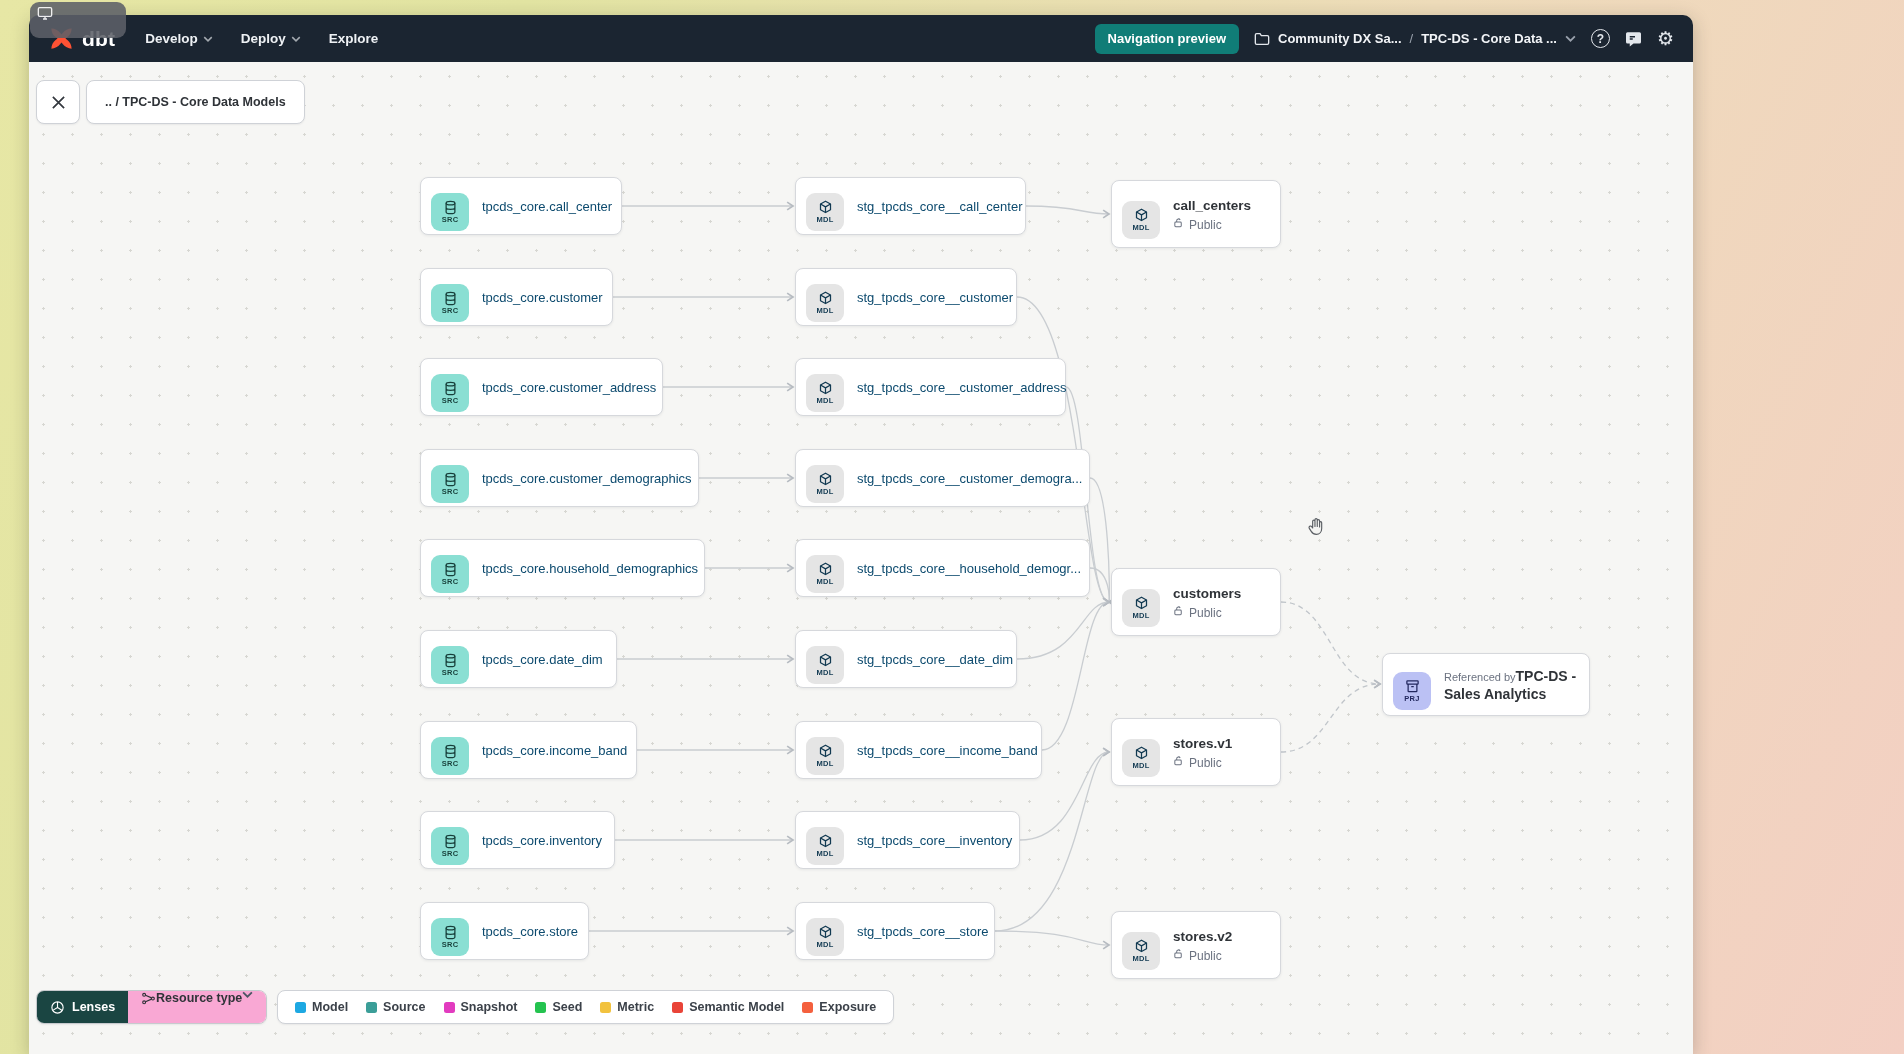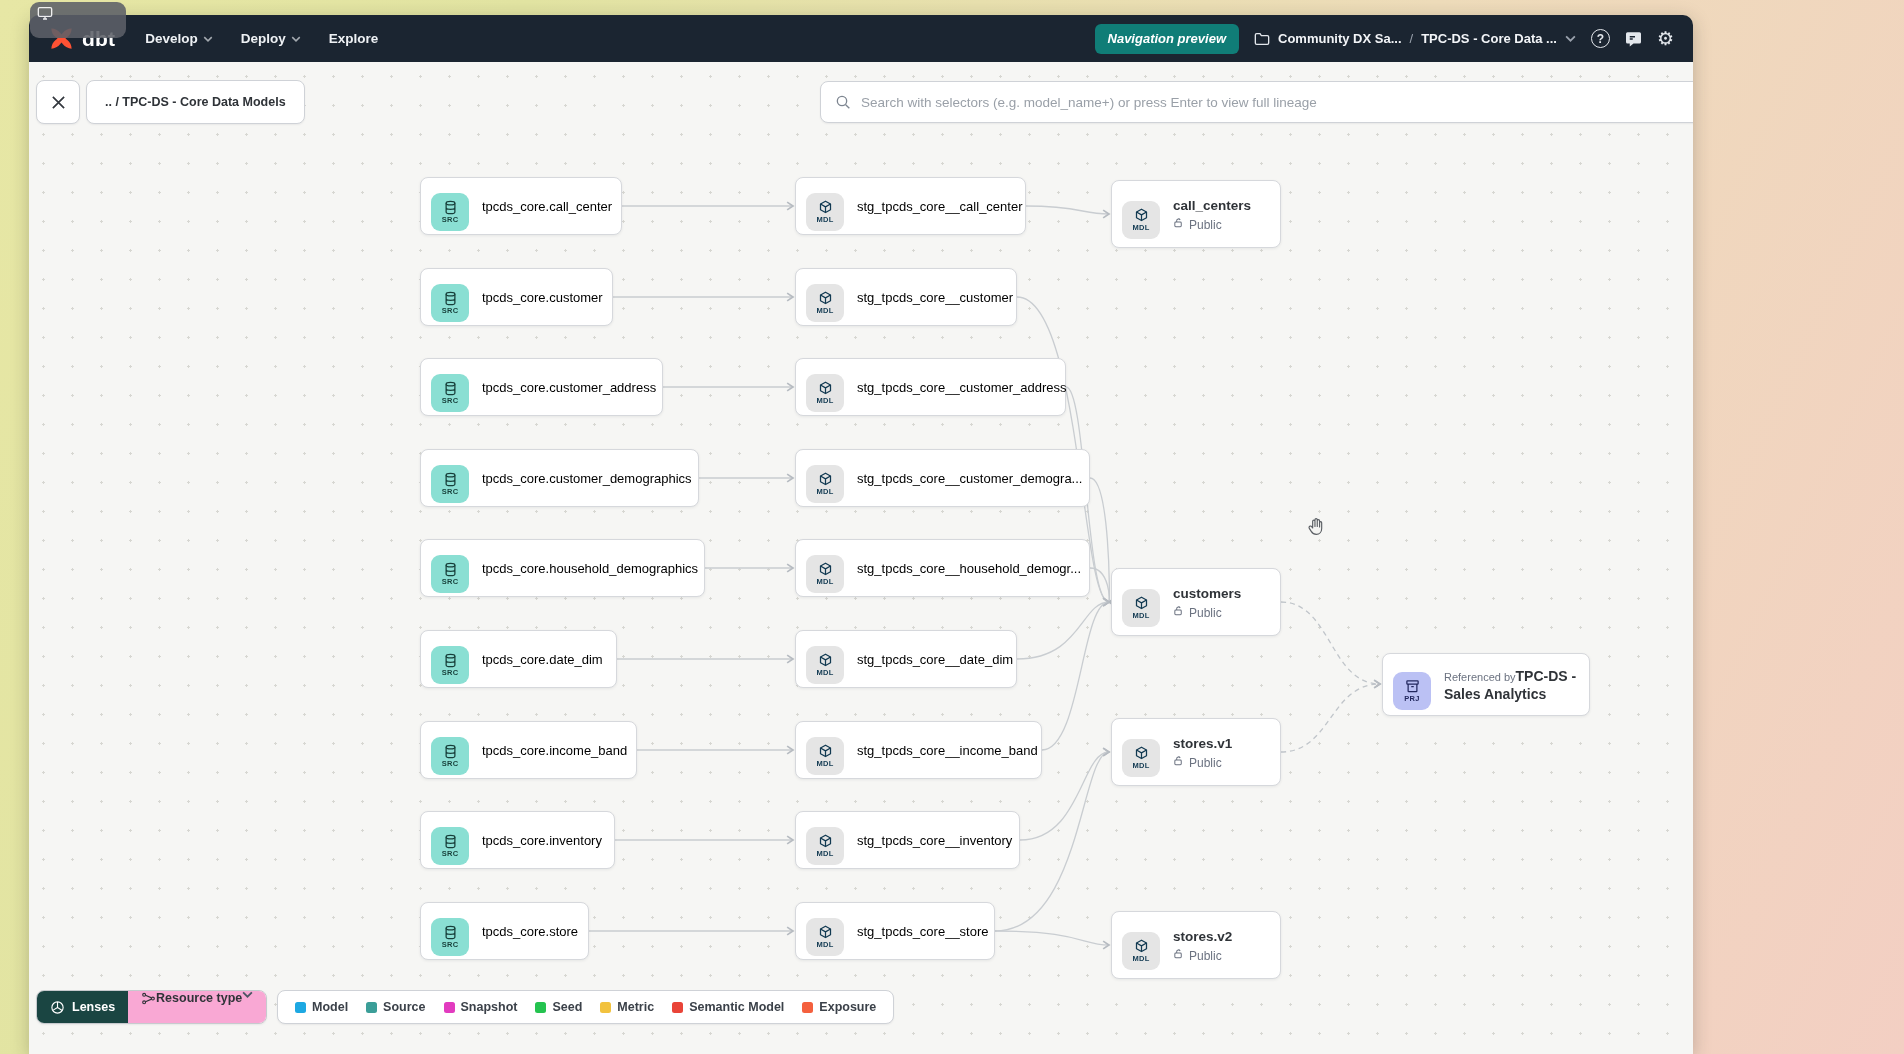--- a/index.html
+++ b/index.html
@@ -19,21 +19,21 @@
 
   
   .navbar { height:47px; background:#1b2531; display:flex; align-items:center; padding:0 19px; flex:none; }
   .logo { display:flex; align-items:center; gap:7px; margin-right:30px; }
   .logo-text { color:#fff; font-size:21px; font-weight:bold; letter-spacing:.2px; }
   .nav-menu { display:flex; align-items:center; gap:28px; }
   .nav-item { display:flex; align-items:center; gap:5px; color:#eef1f4; font-size:13.5px; font-weight:bold; cursor:pointer; }
   .nav-item svg { opacity:.65; }
   .nav-right { margin-left:auto; display:flex; align-items:center; gap:15px; }
   .preview-btn { background:#107d77; color:#fff; border:none; height:30px; padding:0 13px;
-    border-radius:6px; font-size:13px; font-weight:bold; font-family:inherit; cursor:pointer;font-style:italic; }
+    border-radius:6px; font-size:13px; font-weight:bold; font-family:inherit; cursor:pointer; }
   .crumbs { display:flex; align-items:center; gap:8px; color:#f2f4f7; font-size:13px; font-weight:bold; }
   .crumb-sep { color:#9aa2ad; font-weight:normal; }
   .nav-icons { display:flex; align-items:center; gap:14px; color:#e3e7ec; }
   .help-circle { width:19px; height:19px; border:1.7px solid #e3e7ec; border-radius:50%;
     display:flex; align-items:center; justify-content:center; font-size:12px; font-weight:bold; }
   .gear { font-size:19px; line-height:1; }
 
   
   .canvas { position:relative; flex:1;
     background:radial-gradient(circle,#d7d7d2 1.1px,transparent 1.4px) 0 0/29px 29px,#f6f6f4; }
@@ -50,21 +50,21 @@
 
   
   .node { position:absolute; height:58px; background:#fff; border:1px solid #d6d8dc; border-radius:8px;
     box-shadow:0 1px 3px rgba(16,24,40,.07); display:flex; align-items:center; gap:13px; padding:0 12px 0 10px; cursor:pointer; }
   .badge { width:38px; height:38px; border-radius:9px; flex:none; display:flex; flex-direction:column;
     align-items:center; justify-content:center; gap:0;margin-top:12px; }
   .badge .blabel { font-size:7.5px; font-weight:bold; letter-spacing:.3px; }
   .badge-src { background:#8adfd3; color:#173f3a; }
   .badge-mdl { background:#e5e5e5; color:#123a52; }
   .badge-prj { background:#bbc1f4; color:#23285e; }
-  .node .label { font-size:13px; color:#000000; white-space:nowrap; }
+  .node .label { font-size:13px; color:#0c4a6e; white-space:nowrap; }
   .node.pub { height:68px; }
   .pub-text .title { font-size:13.5px; font-weight:bold; color:#2f3338; }
   .pub-text .sub { display:flex; align-items:center; gap:5px; margin-top:3px; font-size:12px; color:#6b7280; }
   .node.prj { height:63px; }
   .prj-text .eyebrow { font-size:11px; color:#6b7280; }
   .prj-text .title { font-size:14px; font-weight:bold; color:#2f3338; margin-top:2px; }
 
   
   .lens-group { position:absolute; left:7px; top:928px; height:34px; display:flex; border:1px solid #c7cace;
     border-radius:8px; overflow:hidden; background:#fff; box-shadow:0 1px 2px rgba(16,24,40,.06); }
@@ -174,31 +174,20 @@
         <path d="M 1252 690 C 1302 690 1301 622 1351 622" fill="none" stroke="#c0c5ca" stroke-width="1.3" stroke-dasharray="5 4" marker-end="url(#arrow)"></path>
       </svg>
 
     <div class="chip close-btn">
       <svg width="15" height="15" viewBox="0 0 16 16" fill="none" stroke="#33383e" stroke-width="1.8">
           <path d="M2 2l12 12M14 2L2 14"></path>
         </svg>
     </div>
     <div class="chip crumb-chip">.. / TPC-DS - Core Data Models</div>
 
-    <div class="chip search-chip">
-      <svg width="16" height="16" viewBox="0 0 24 24" fill="none" stroke="#7d8590" stroke-width="2">
-          <circle cx="10.5" cy="10.5" r="7"></circle>
-          <path d="M16 16l5.5 5.5"></path>
-        </svg>
-      <input type="text" placeholder="Search with selectors (e.g. model_name+) or press Enter to view full lineage" style="">
-      <svg width="17" height="17" viewBox="0 0 24 24" fill="none" stroke="#7d8590" stroke-width="1.8">
-          <circle cx="12" cy="12" r="9"></circle>
-          <path d="M12 11v6M12 7.2v.2"></path>
-        </svg>
-    </div>
     <div class="chip refresh-btn">
       <svg width="18" height="18" viewBox="0 0 24 24" fill="none" stroke="#3f4550" stroke-width="2">
           <path d="M20.5 12a8.5 8.5 0 11-2.6-6.1"></path>
           <path d="M20.5 3.5v5h-5" stroke-linejoin="round"></path>
         </svg>
     </div>
 
     <div class="lens-group">
       <div class="lens-btn">
         <svg width="15" height="15" viewBox="0 0 24 24" fill="none" stroke="#fff" stroke-width="1.8">

